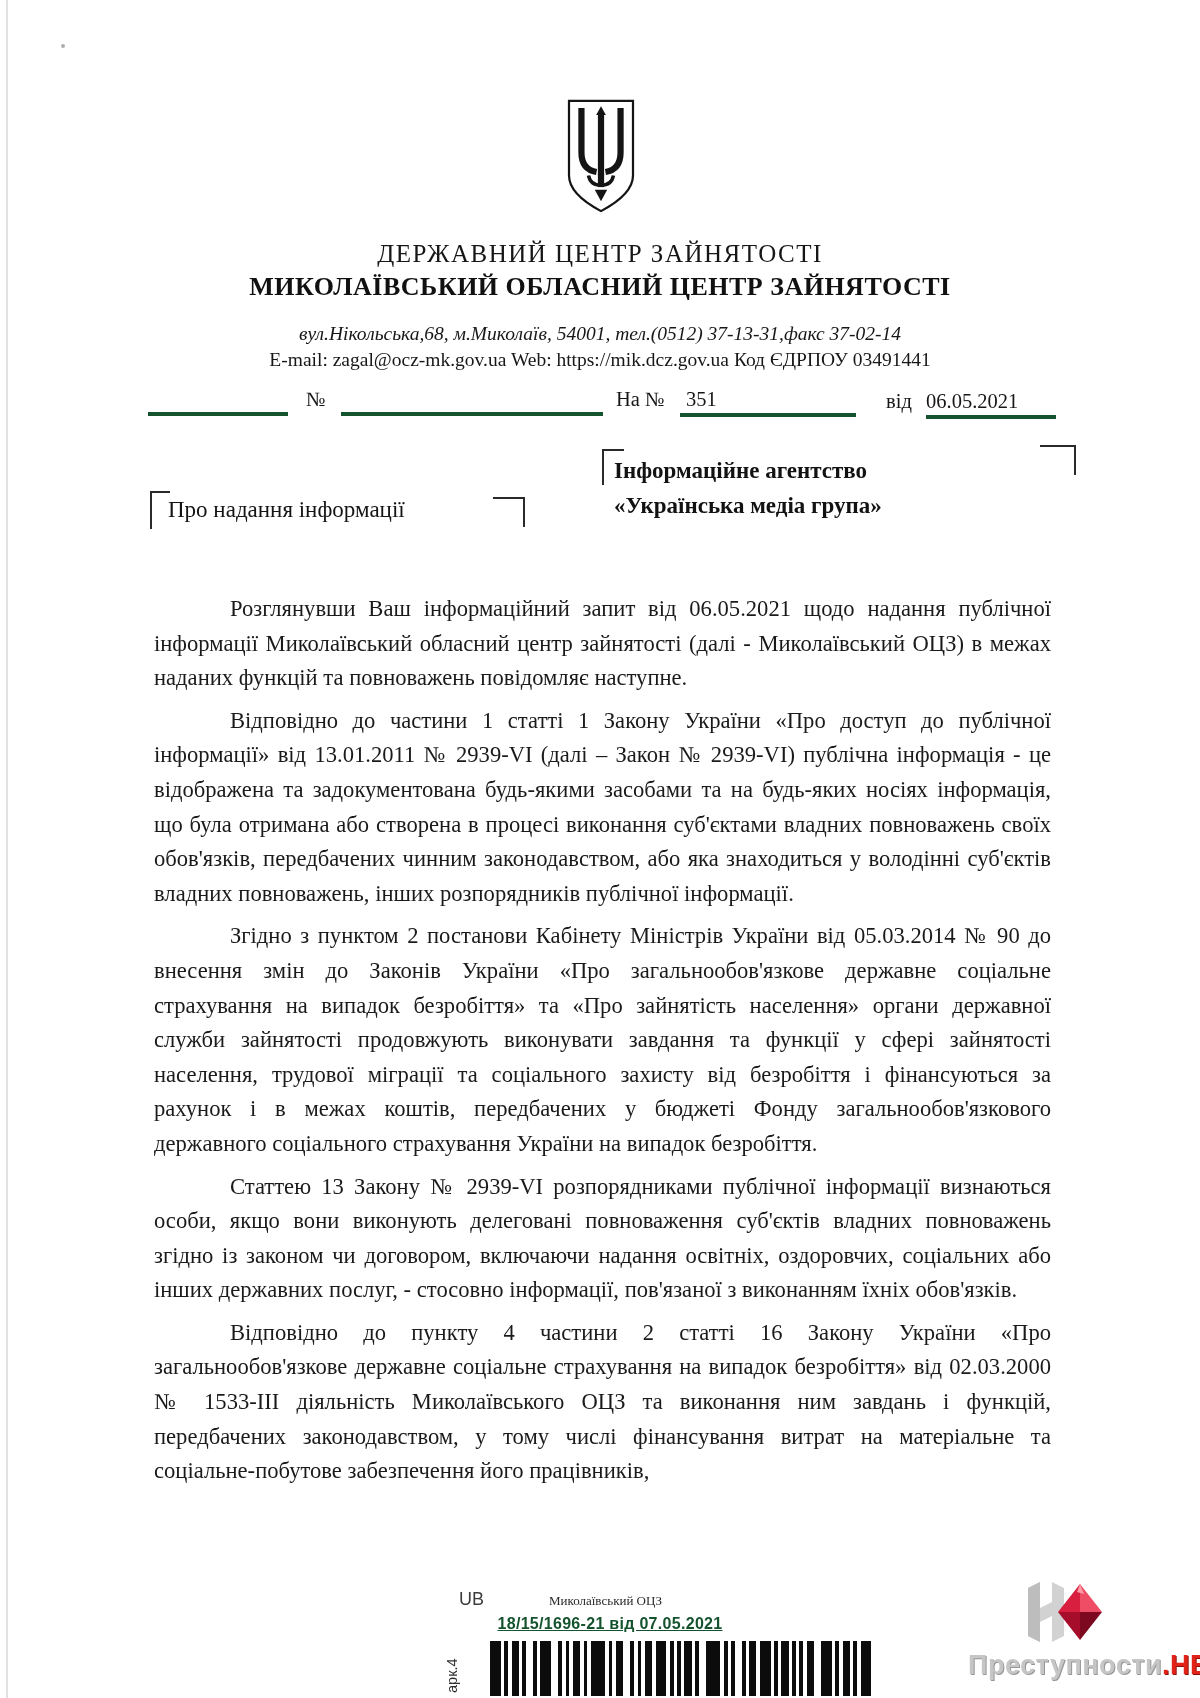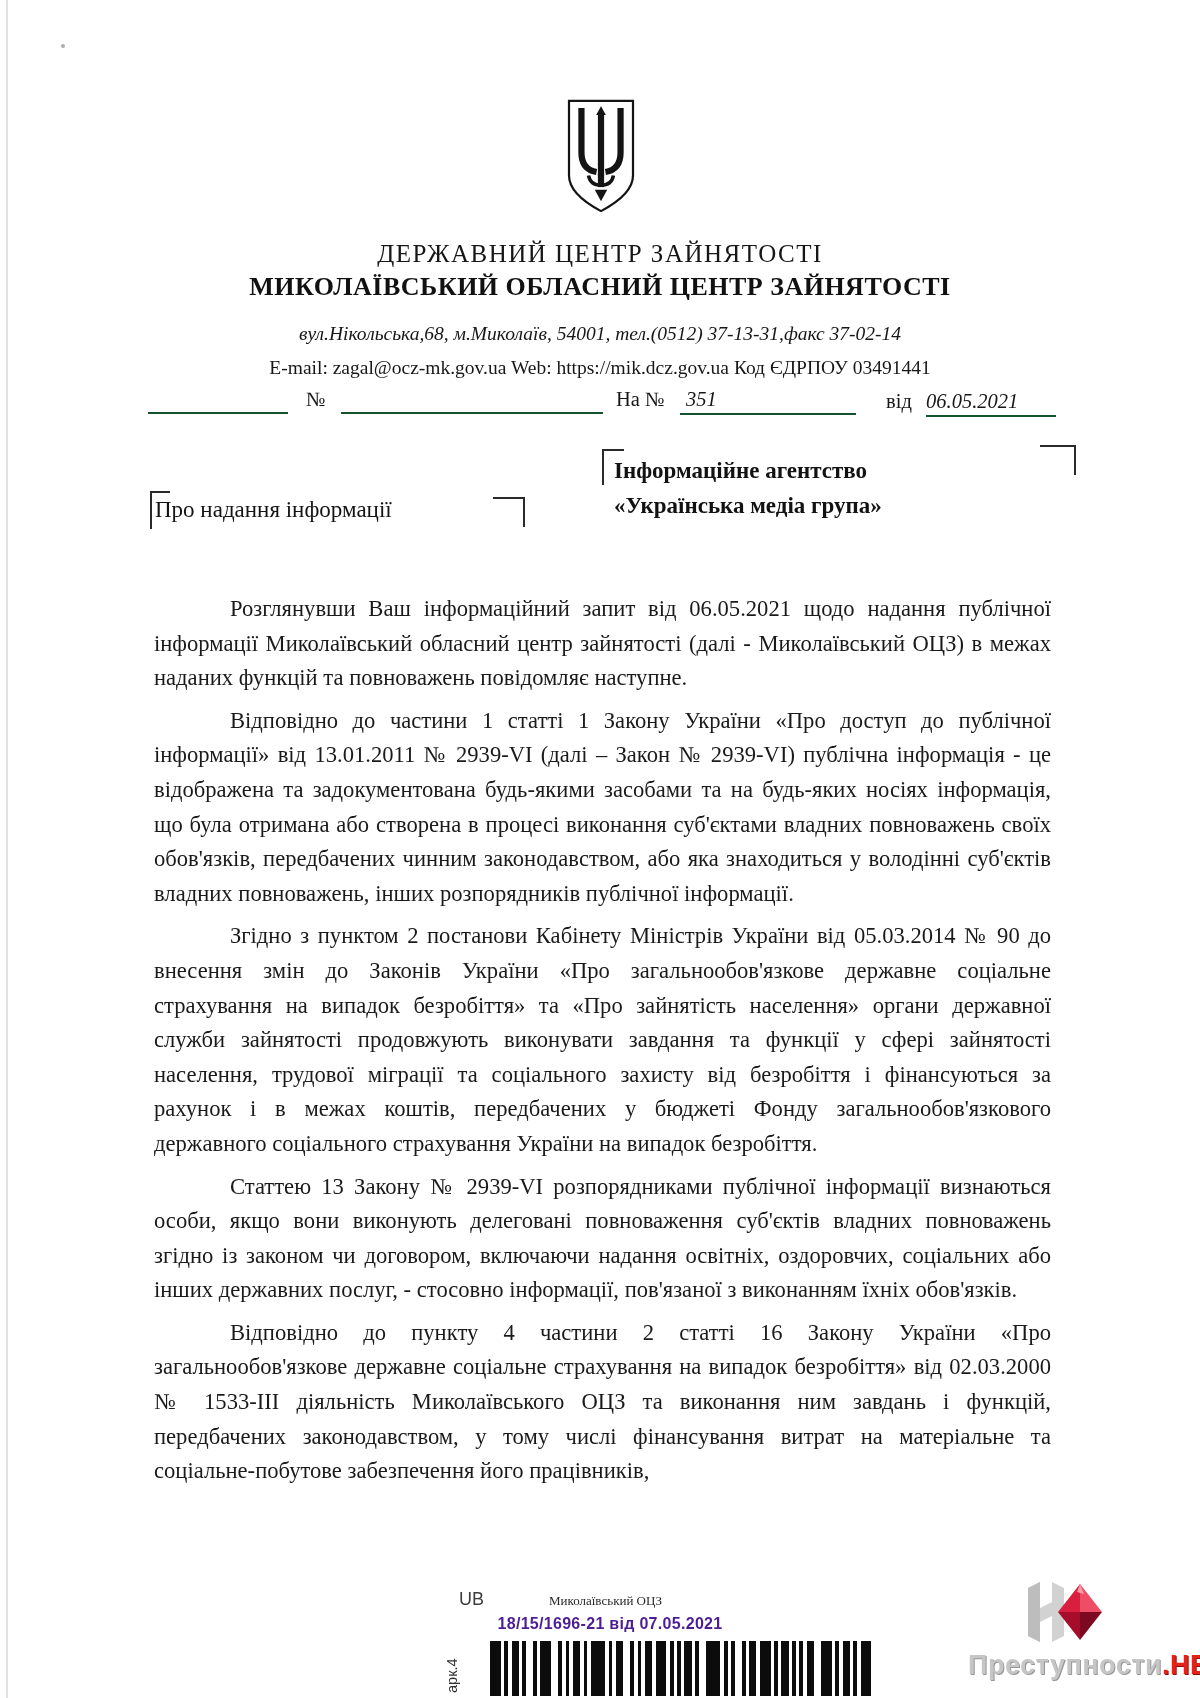--- a/index.html
+++ b/index.html
@@ -9,46 +9,46 @@
   }
   .abs{position:absolute;}
   
   .scan-edge{left:6px;top:0;width:2px;height:1698px;background:#e2e2e2;}
   .speck{left:61px;top:44px;width:4px;height:4px;background:#8a8a8a;border-radius:50%;opacity:.7;}
   
   .emblem{left:561px;top:94px;width:80px;height:124px;}
   .org-parent{left:0;top:240px;width:1200px;text-align:center;font-size:25px;letter-spacing:1.5px;color:#161616;}
   .org-name{left:0;top:272px;width:1200px;text-align:center;font-size:26px;font-weight:bold;letter-spacing:.5px;color:#111;}
   .addr1{left:0;top:323px;width:1200px;text-align:center;font-size:19.5px;color:#171717;font-style:italic;}
-  .addr2{left:0;top:349px;width:1200px;text-align:center;font-size:19.5px;color:#171717;margin-top:8px;}
+  .addr2{left:0;top:349px;width:1200px;text-align:center;font-size:19.5px;color:#171717;}
   
   .ref{font-size:20.5px;color:#171717;}
-  .u{border-bottom:2px solid #14532d;display:inline-block;font-style:italic;}
+  .u{border-bottom:4px solid #14532d;display:inline-block;}
   .blank1{left:148px;top:390px;width:140px;height:22px;}
   .no-label{left:306px;top:388px;}
   .blank2{left:341px;top:390px;width:262px;height:22px;}
   .reply-label{left:616px;top:388px;}
   .reply-num{left:680px;top:388px;width:170px;height:25px;padding-left:6px;}
   .date-label{left:886px;top:390px;}
   .date-val{left:926px;top:390px;width:130px;height:25px;}
   
   .cmark{border:0 solid #2a2a2a;}
   .m-addr-left{left:602px;top:449px;width:20px;height:34px;border-left-width:2px;border-top-width:2px;}
   .m-addr-right{left:1040px;top:445px;width:34px;height:28px;border-right-width:2px;border-top-width:2px;}
   .m-subj-left{left:150px;top:491px;width:18px;height:36px;border-left-width:2px;border-top-width:2px;}
   .m-subj-right{left:493px;top:497px;width:30px;height:28px;border-right-width:2px;border-top-width:2px;}
   .addressee{left:614px;top:453px;width:420px;font-size:23px;font-weight:bold;line-height:35px;color:#121212;}
-  .subject{left:155px;top:497px;font-size:23px;color:#141414;}
+  .subject{left:168px;top:497px;font-size:23px;color:#141414;}
   
   .body-text{left:146px;top:584px;width:913px;font-size:22.6px;line-height:34.6px;text-align:justify;color:#1a1a1a;}
   .body-text p{margin:8px;text-indent:76px;}
   
   .ub{left:459px;top:1589px;font-family:"Liberation Sans",sans-serif;font-size:18px;color:#3c3c3c;}
   .org-short{left:549px;top:1593px;font-size:13px;color:#2a2a2a;}
-  .doc-num{left:380px;top:1615px;width:460px;text-align:center;font-family:"Liberation Sans",sans-serif;font-weight:bold;font-size:16px;color:#4c1d95;letter-spacing:.3px;}
+  .doc-num{left:380px;top:1615px;width:460px;text-align:center;font-family:"Liberation Sans",sans-serif;font-weight:bold;font-size:16px;color:#14532d;letter-spacing:.3px;text-decoration:underline;}
   .sheet{left:444px;top:1641px;font-family:"Liberation Sans",sans-serif;font-size:14.5px;color:#2f2f2f;
          writing-mode:vertical-rl;transform:rotate(180deg);height:52px;}
   .barcode{left:490px;top:1641px;width:386px;height:55px;display:flex;align-items:stretch;}
   .barcode div{height:100%;}
   .stamp-blue{left:14px;top:1648px;font-size:28px;font-weight:bold;color:#2e6cb0;letter-spacing:.5px;}
   
   .wm-logo{left:1022px;top:1582px;width:84px;height:66px;}
   .wm-text{left:968px;top:1650px;font-family:"Liberation Sans",sans-serif;font-weight:bold;font-size:27px;letter-spacing:.5px;white-space:nowrap;}
   .wm-gray{color:#c6c6c6;text-shadow:1px 1px 0 #969696,-1px -1px 0 #ffffff;}
   .wm-red{color:#e2231a;text-shadow:1px 1px 0 #8d0f0a;}

